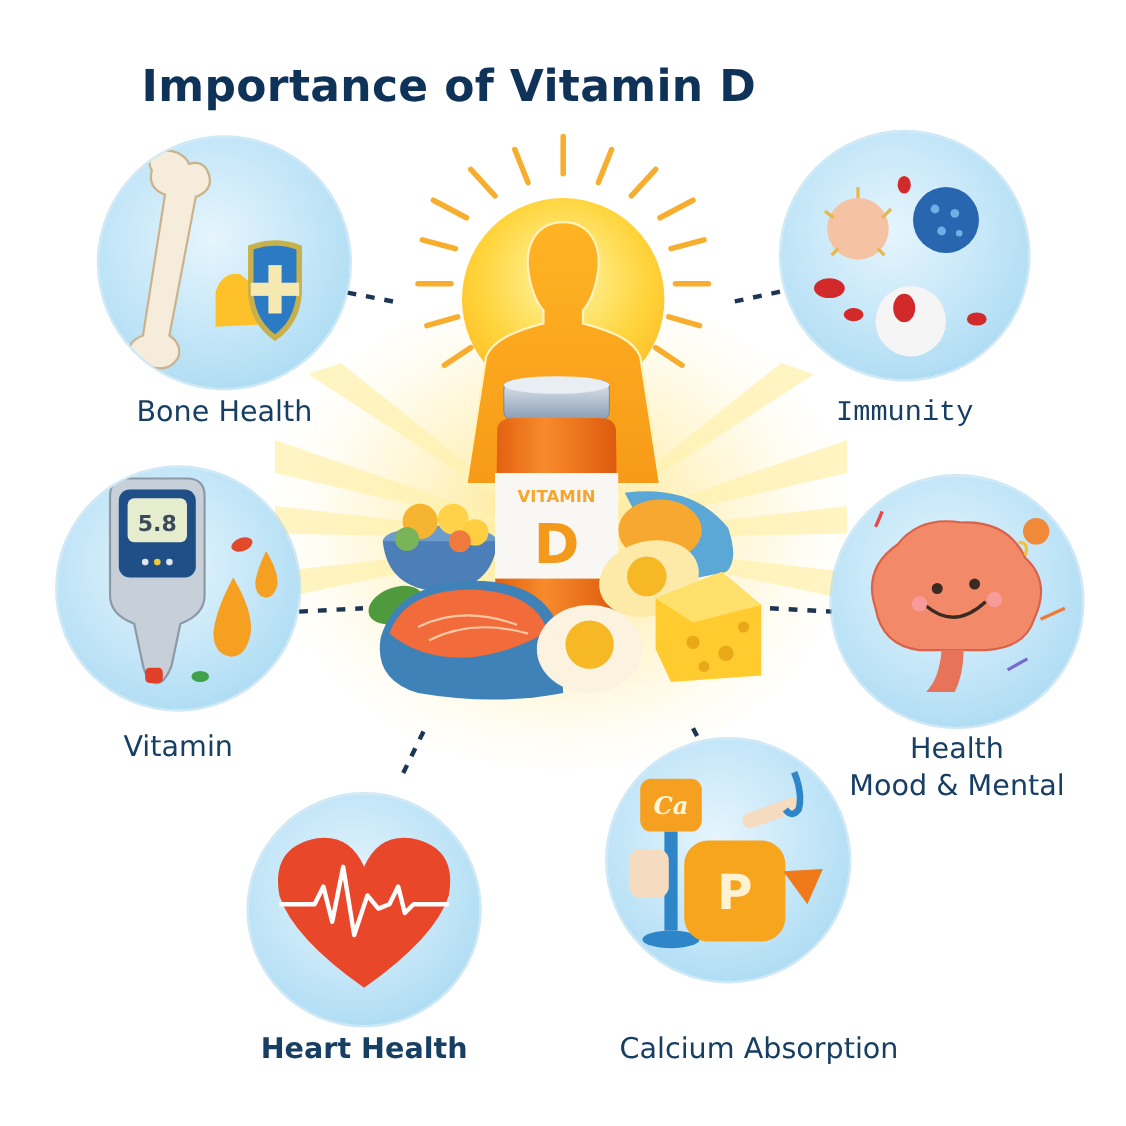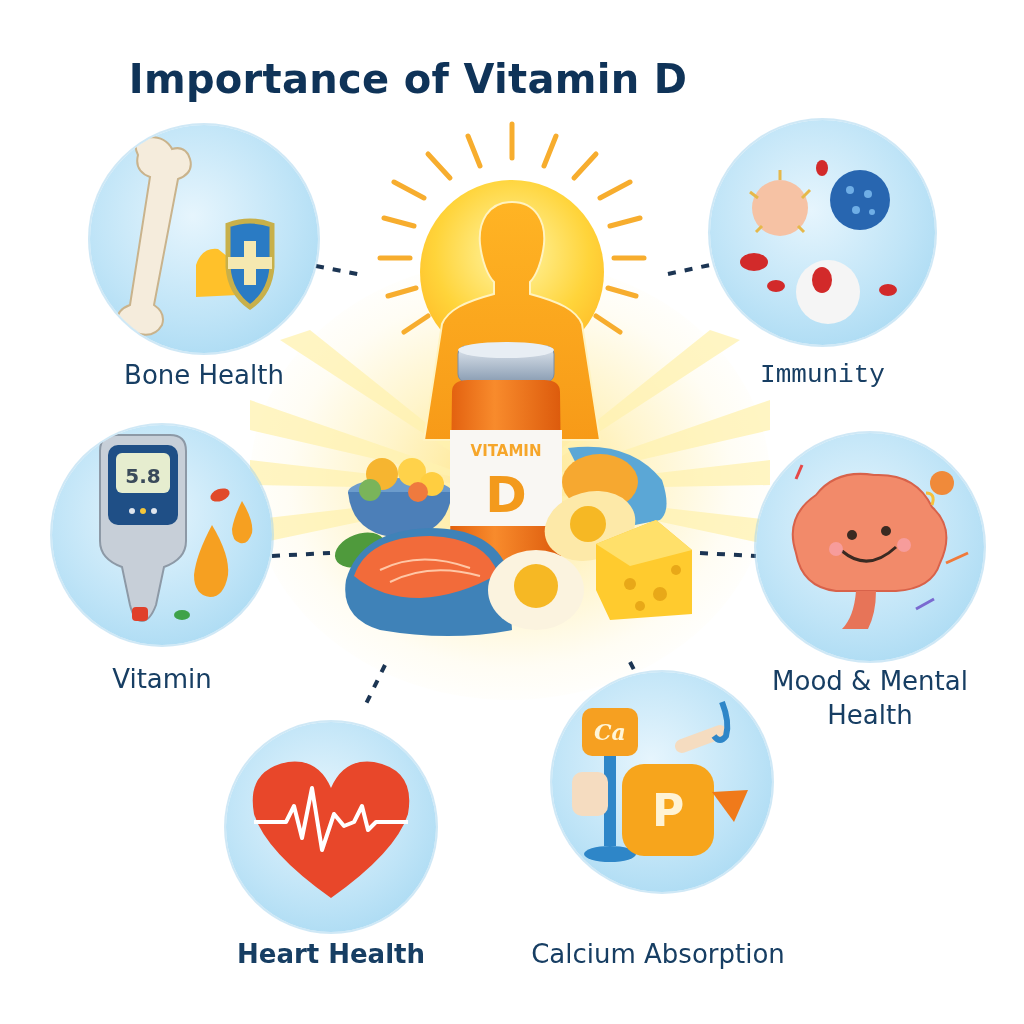--- a/index.html
+++ b/index.html
@@ -209,22 +209,22 @@
     <circle cx="80" cy="116" r="7" fill="#f7a0a8" opacity="0.8"></circle>
     <circle cx="148" cy="112" r="7" fill="#f7a0a8" opacity="0.8"></circle>
     <circle cx="186" cy="50" r="12" fill="#f08a3a"></circle>
     <path d="M170,60 Q180,60 176,72" stroke="#f6c03a" stroke-width="3" fill="none"></path>
     <path d="M40,46 L46,32" stroke="#e64848" stroke-width="3"></path>
     <path d="M190,130 L212,120" stroke="#f07a3a" stroke-width="3"></path>
     <path d="M160,176 L178,166" stroke="#7a6ad0" stroke-width="3"></path>
   </svg>
 </div>
 <div class="label" style="left:744px; top:664px; width:252px;">
+  <div>Health</div>
   <div>Mood &amp; Mental</div>
-  <div>Health</div>
 </div>
 
 <div class="circle" style="left:226px; top:722px; width:210px; height:210px;">
   <svg viewBox="0 0 210 210">
     <path d="M105,176 Q40,130 28,92 Q20,48 62,40 Q92,36 105,66 Q118,36 148,40 Q190,48 182,92 Q170,130 105,176 Z" fill="#e8472a"></path>
     <path d="M28,100 L60,100 L68,84 L76,116 L86,66 L96,128 L108,92 L118,104 L128,100 L136,84 L142,108 L150,100 L182,100" stroke="#ffffff" stroke-width="4" fill="none" stroke-linejoin="round"></path>
   </svg>
 </div>
 <div class="label" style="left:206px; top:937px; width:250px;font-weight:bold;">Heart Health</div>
 
@@ -235,13 +235,13 @@
     <rect x="52" y="84" width="12" height="90" fill="#2e86c8"></rect>
     <ellipse cx="58" cy="182" rx="26" ry="8" fill="#2e86c8"></ellipse>
     <rect x="20" y="100" width="36" height="44" rx="10" fill="#f5dcc0"></rect>
     <rect x="70" y="92" width="92" height="92" rx="22" fill="#f7a51c"></rect>
     <text x="116" y="154" text-anchor="middle" font-family="DejaVu Sans, sans-serif" font-size="44" font-weight="bold" fill="#fff3d4">P</text>
     <path d="M130,74 L168,60" stroke="#f5dcc0" stroke-width="14" stroke-linecap="round"></path>
     <path d="M170,30 Q178,50 174,64 Q168,72 162,64" stroke="#2e86c8" stroke-width="6" fill="none"></path>
     <polygon points="160,120 196,118 182,150" fill="#f07a1a"></polygon>
   </svg>
 </div>
-<div class="label" style="left:503px; top:937px; width:310px;">Calcium Absorption</div>
+<div class="label" style="left:535px; top:937px; width:310px;">Calcium Absorption</div>
 
 </body></html>

